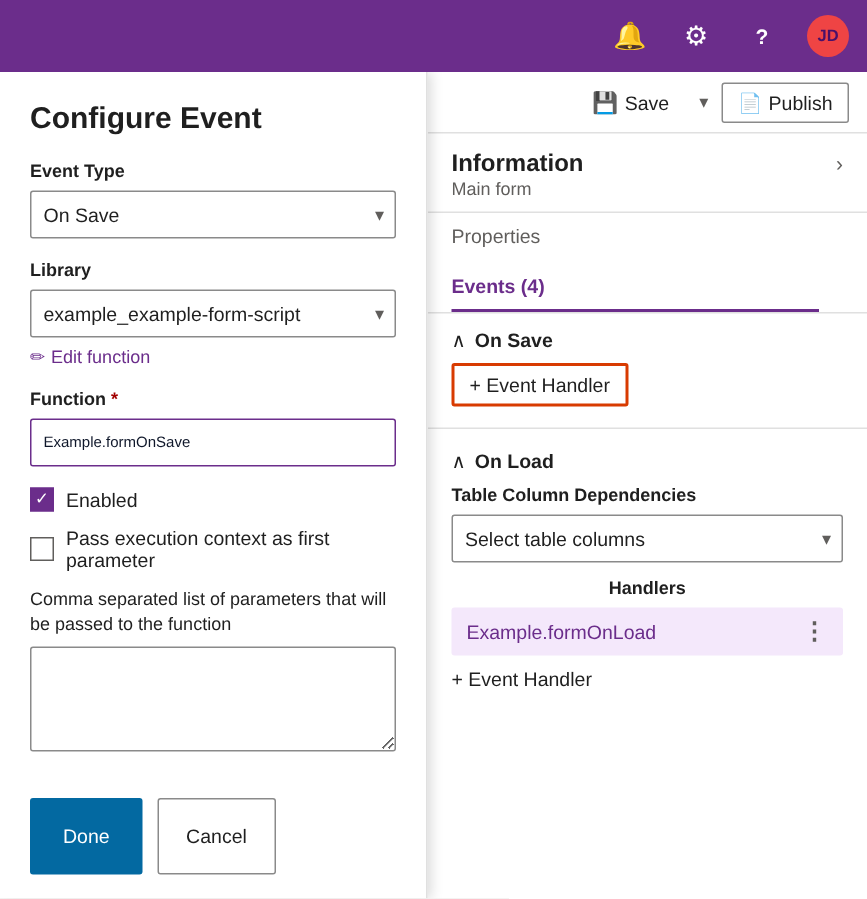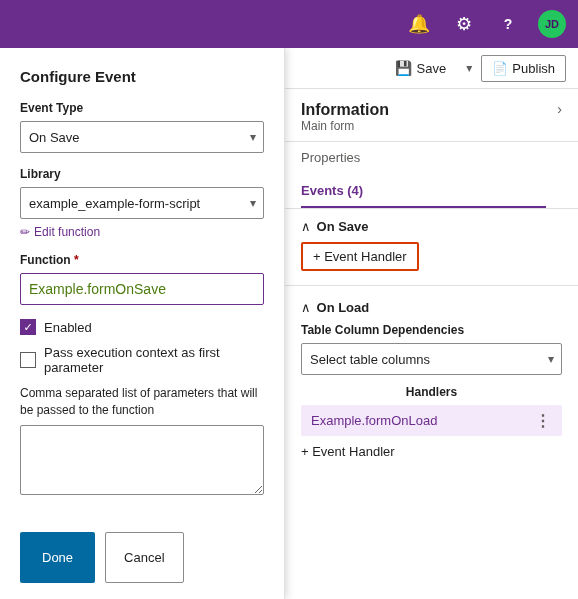--- a/index.html
+++ b/index.html
@@ -33,21 +33,21 @@
       height: 28px;
       display: flex;
       align-items: center;
       justify-content: center;
       border-radius: 50%;
     }
     .header-avatar {
       width: 28px;
       height: 28px;
       border-radius: 50%;
-      background: #22c55e;
+      background: #ef4444;
       color: #4a1069;
       display: flex;
       align-items: center;
       justify-content: center;
       font-size: 11px;
       font-weight: 700;
       cursor: pointer;
     }
 
     
@@ -65,21 +65,21 @@
       padding: 20px 20px 16px 20px;
       display: flex;
       flex-direction: column;
       overflow-y: auto;
       box-shadow: 2px 0 8px rgba(0,0,0,0.15);
       z-index: 10;
       flex-shrink: 0;
     }
 
     .config-title {
-      font-size: 15px;
+      font-size: 20px;
       font-weight: 600;
       color: #1f1f1f;
       margin-bottom: 16px;
     }
 
     .field-label {
       font-size: 12px;
       font-weight: 600;
       color: #1f1f1f;
       margin-bottom: 6px;
@@ -128,22 +128,22 @@
       margin-top: 6px;
       text-decoration: none;
     }
 
     .text-input {
       width: 100%;
       height: 32px;
       border: 1.5px solid #6b2d8b;
       border-radius: 2px;
       padding: 0 8px;
-      font-size: 14px;
-      color: #4d7c0f;
+      font-size: 10px;
+      color: #0f172a;
       outline: none;
     }
 
     .checkbox-row {
       display: flex;
       align-items: center;
       gap: 8px;
       margin-bottom: 10px;
     }
     .checkbox-custom {

